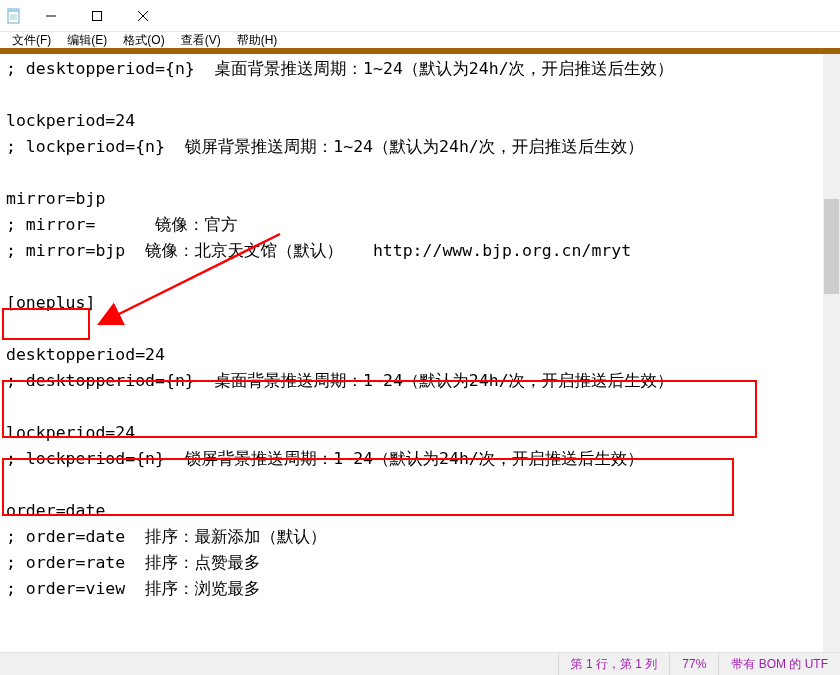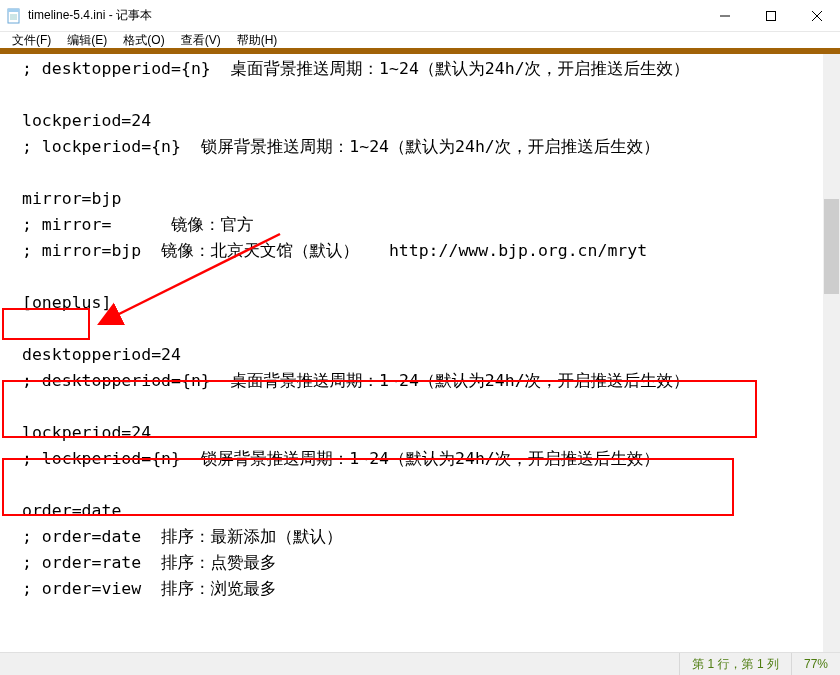--- a/index.html
+++ b/index.html
@@ -53,21 +53,20 @@
       border-bottom: 6px solid #a16207;
     }
     .menuitem {
       padding: 2px 8px;
       cursor: pointer;
     }
     .content-wrapper {
       position: relative;
       height: 598px;
       overflow: hidden;
-      padding-left: 16px;
     }
     .content {
       padding: 2px 4px 2px 6px;
       font-size: 16.5px;
       line-height: 26px;
       color: #000;
       font-family: "Microsoft YaHei", "SimSun", Consolas, monospace;
       white-space: pre;
       height: 100%;
       overflow-y: auto;
@@ -87,21 +86,21 @@
       width: 15px;
       height: 95px;
       background: #cdcdcd;
     }
     .statusbar {
       height: 23px;
       border-top: 1px solid #e0e0e0;
       display: flex;
       align-items: center;
       font-size: 12px;
-      color: #4d7c0f;
+      color: #a21caf;
       background: #f0f0f0;
     }
     .status-spacer { flex-grow: 1; }
     .status-cell {
       padding: 0 12px;
       border-left: 1px solid #d8d8d8;
       height: 100%;
       display: flex;
       align-items: center;
     }
@@ -120,21 +119,20 @@
 <body>
 
 <div class="titlebar">
   <svg class="titlebar-icon" viewBox="0 0 16 16">
     <rect x="2" y="1" width="11" height="14" fill="#fff" stroke="#6ba8d8" stroke-width="1"></rect>
     <rect x="2" y="1" width="11" height="3" fill="#a3cfef"></rect>
     <line x1="4" y1="7" x2="11" y2="7" stroke="#9cc" stroke-width="1"></line>
     <line x1="4" y1="9" x2="11" y2="9" stroke="#9cc" stroke-width="1"></line>
     <line x1="4" y1="11" x2="11" y2="11" stroke="#9cc" stroke-width="1"></line>
   </svg>
-  <span class="titlebar-text">timeline-5.4.ini - 记事本</span>
   <div class="titlebar-buttons">
     <div class="tbtn">
       <svg width="10" height="10" viewBox="0 0 10 10">
           <line x1="0" y1="5" x2="10" y2="5" stroke="#000" stroke-width="1"></line>
         </svg>
     </div>
     <div class="tbtn">
       <svg width="10" height="10" viewBox="0 0 10 10">
           <rect x="0.5" y="0.5" width="9" height="9" fill="none" stroke="#000" stroke-width="1"></rect>
         </svg>
@@ -194,13 +192,14 @@
       </marker>
     </defs>
     <line x1="190" y1="8" x2="25" y2="90" stroke="#ff0000" stroke-width="2.5" marker-end="url(#ah)"></line>
   </svg>
 </div>
 
 <div class="statusbar">
   <div class="status-spacer"></div>
   <div class="status-cell">第 1 行，第 1 列</div>
   <div class="status-cell">77%</div>
+  <div class="status-cell">带有 BOM 的 UTF</div>
 </div>
 
 </body></html>

